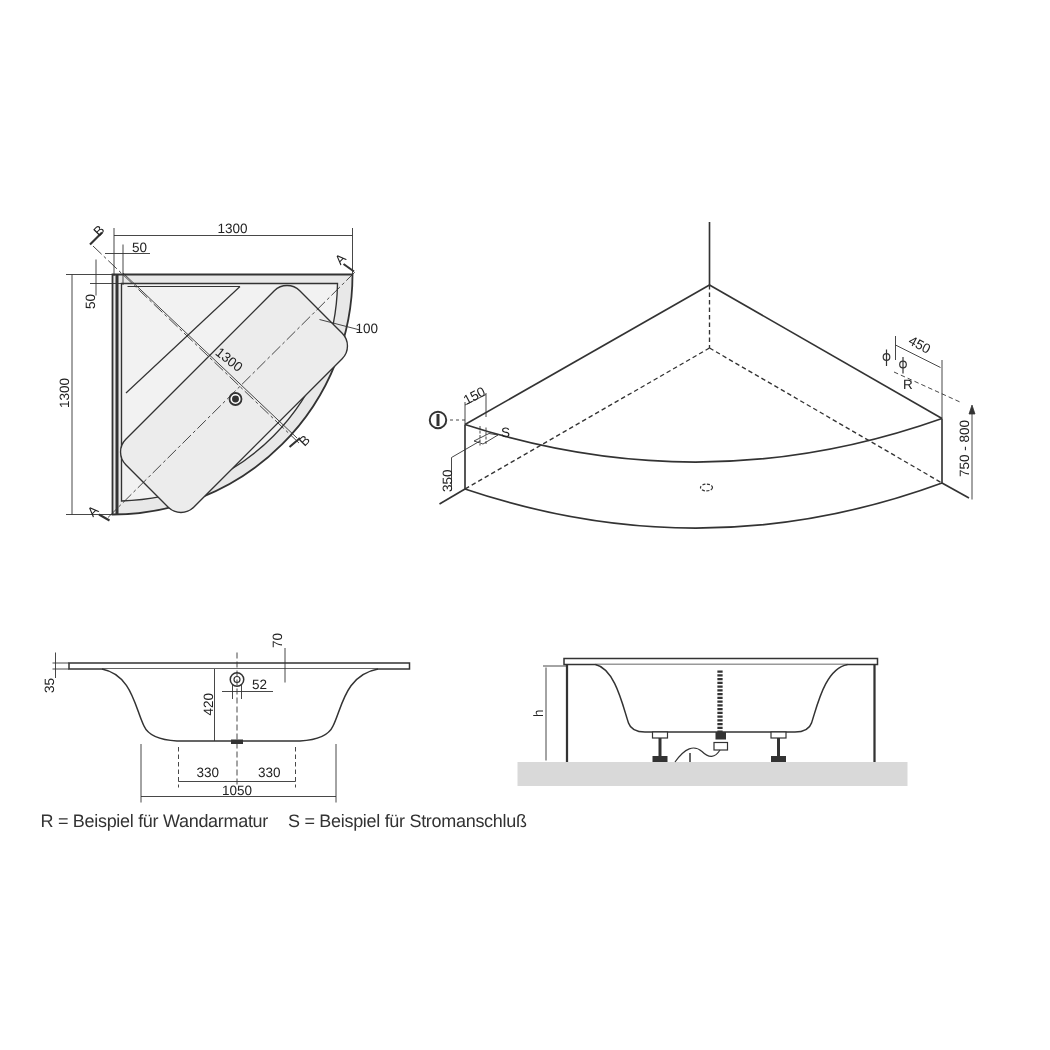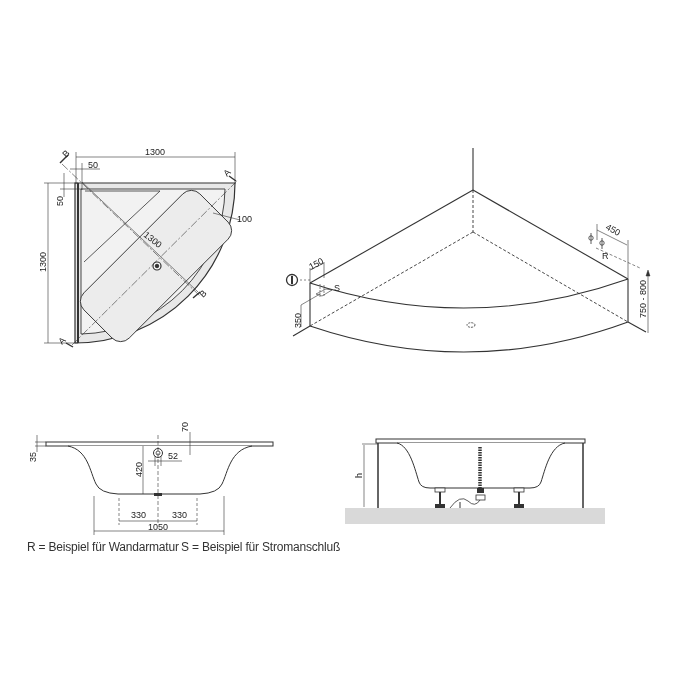--- a/index.html
+++ b/index.html
@@ -198,13 +198,13 @@
 
     <line x1="364" y1="445" x2="364" y2="507" stroke-width="0.6"></line>
     <line x1="362" y1="444" x2="378" y2="444" stroke-width="0.6"></line>
   </g>
   <g>
     <text class="dim" transform="translate(362,478) rotate(-90)">h</text>
   </g>
 </svg>
 
 <div class="legend" style="left:27px;">R = Beispiel für Wandarmatur</div>
-<div class="legend" style="left:181px;">S = Beispiel für Stromanschluß</div>
+<div class="legend" style="left:192px;">S = Beispiel für Stromanschluß</div>
 
 </body></html>

